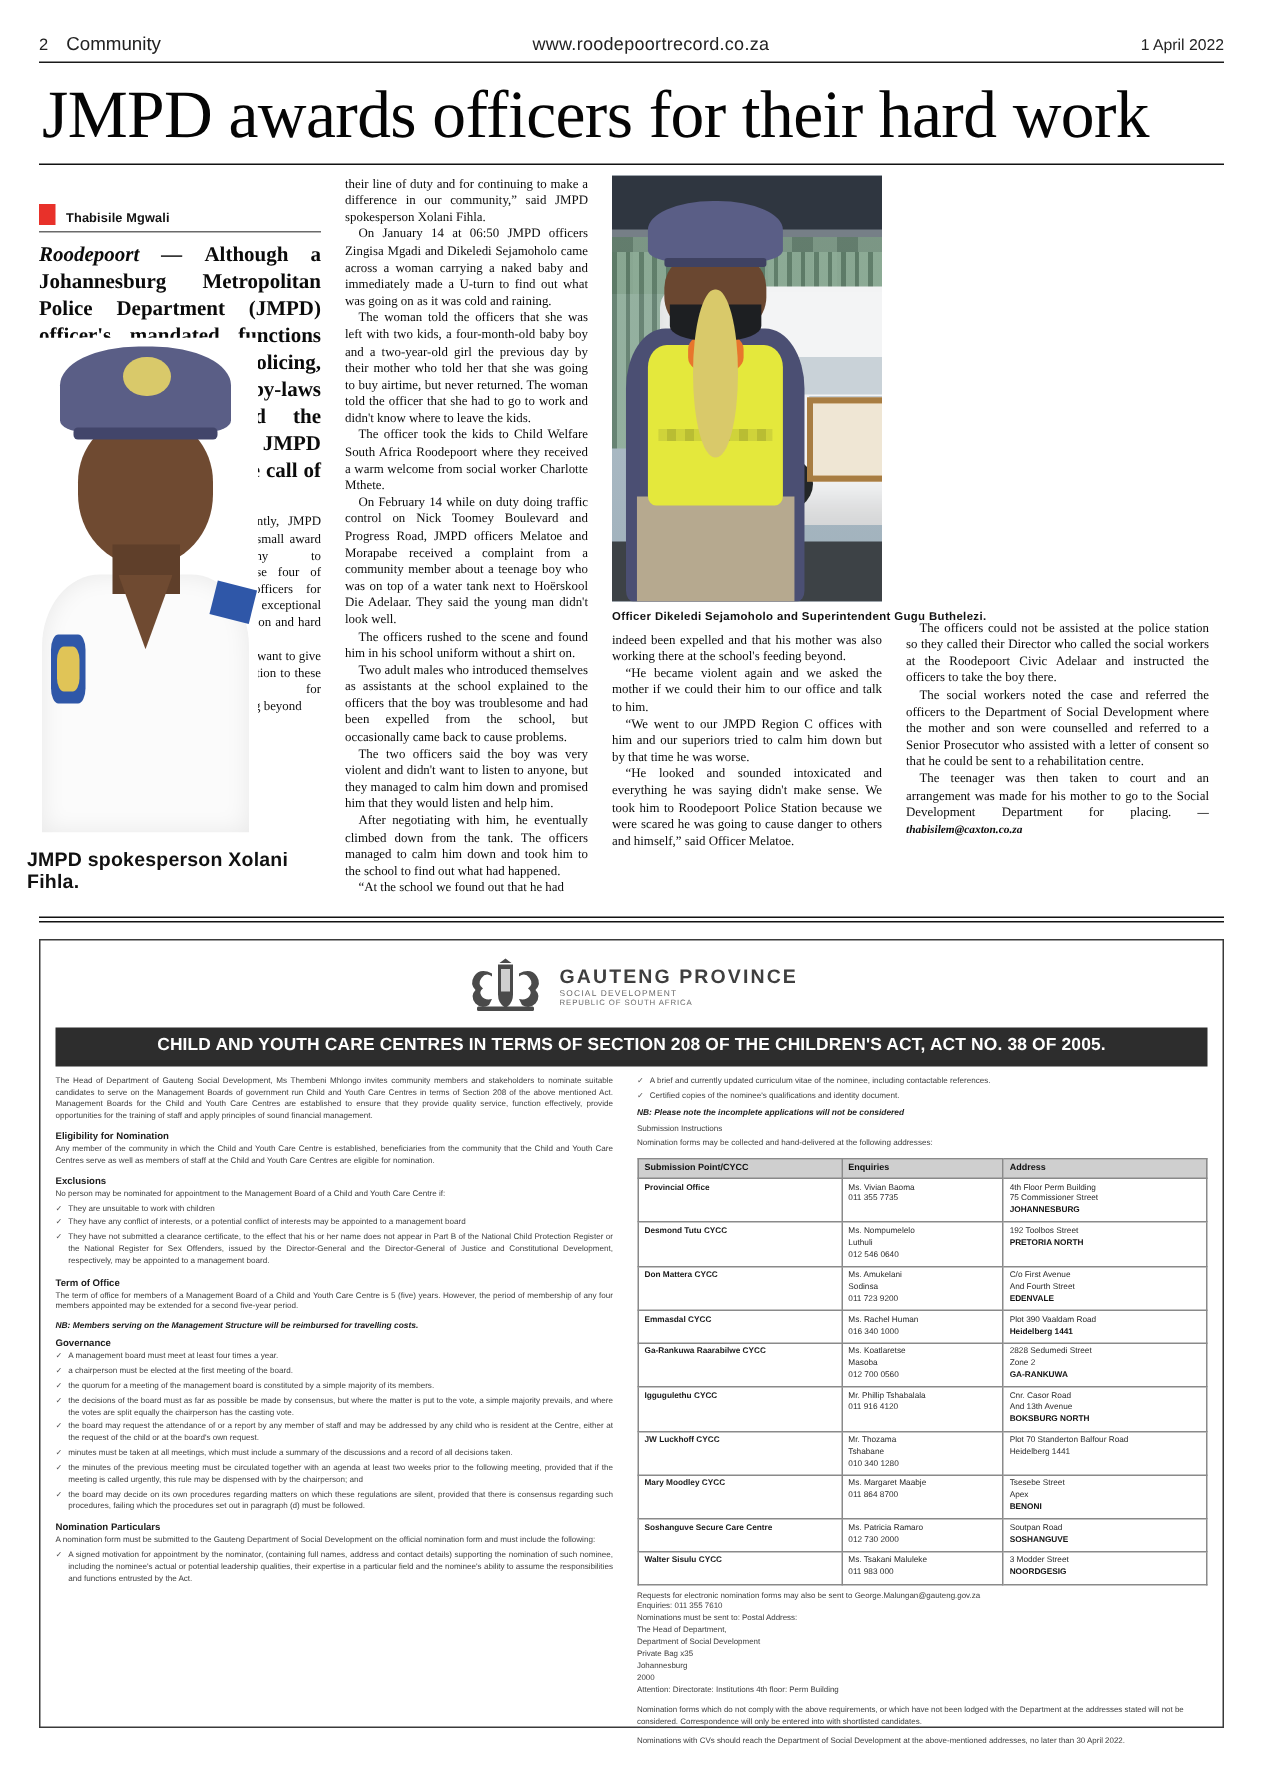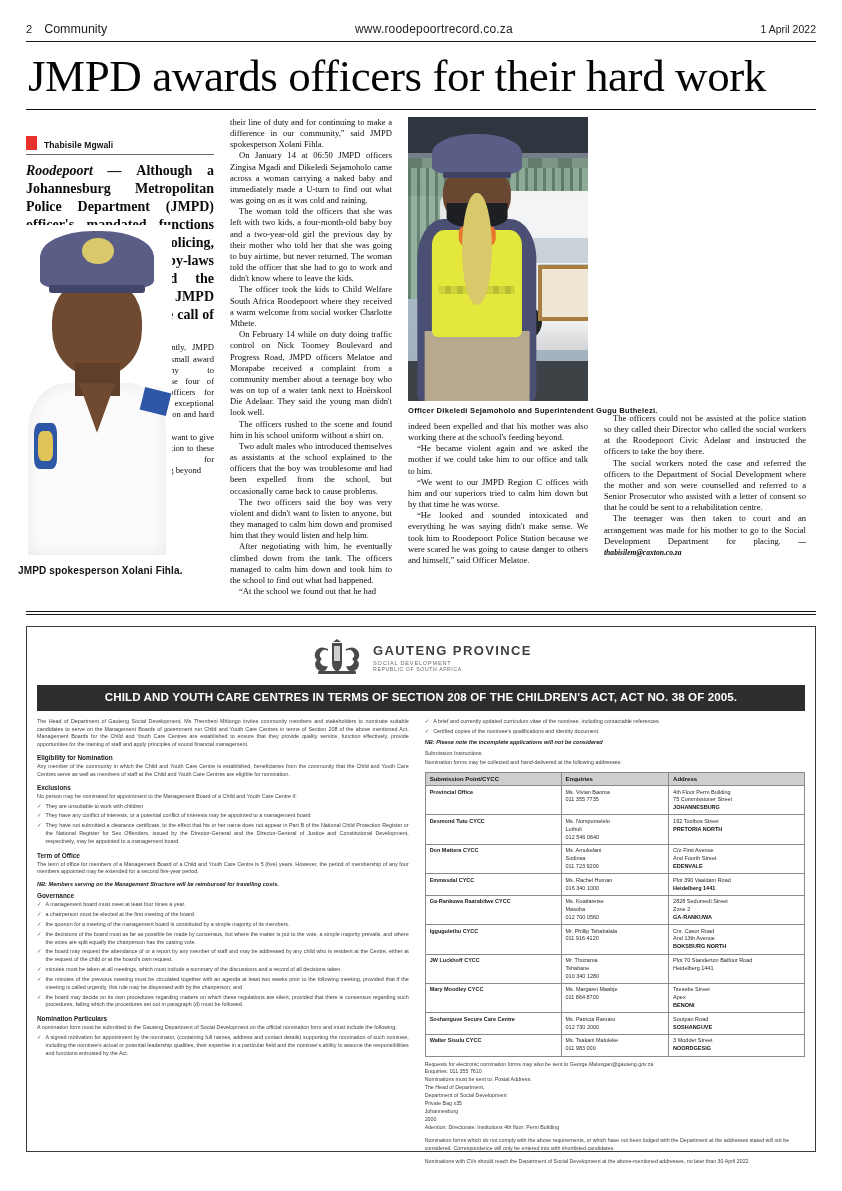--- a/index.html
+++ b/index.html
@@ -38,21 +38,21 @@
   .bodytext{font-family:"Liberation Serif",serif;font-size:8.6px;line-height:1.30;
             text-align:justify;color:#0b0b0b;hyphens:auto;}
   .bodytext p{margin:0;text-indent:9px;}
   .bodytext p.noind{text-indent:0;}
   .lead{font-weight:bold;font-size:14px;line-height:1.29;}
   .lead .place{font-style:italic;font-weight:bold;}
   .portrait-float{float:left;width:118px;height:232px;margin:2px 7px 2px -6px;shape-outside:margin-box;}
 
   
   .portrait{position:absolute;left:-4px;top:108px;width:150px;height:330px;overflow:hidden;}
-  .cap-left{position:absolute;left:-8px;top:448px;width:196px;font-size:10px;font-weight:bold;
+  .cap-left{position:absolute;left:-8px;top:448px;width:196px;font-size:13px;font-weight:bold;
             color:#111;letter-spacing:.15px;}
 
   
   .mainphoto{width:100%;height:284px;position:relative;overflow:hidden;background:#8d9aa6;}
   .cap-main{font-size:7.6px;font-weight:bold;color:#111;margin-top:5px;letter-spacing:.25px;white-space:nowrap;}
   .photo-wide{position:absolute;left:0;top:0;width:406px;height:284px;}
 
   .article-foot{border-bottom:1.6px solid #111;margin-top:6px;}
   .article-foot2{border-bottom:1px solid #111;margin-top:2px;}
   .email{font-style:italic;font-weight:bold;font-size:7.6px;}
@@ -246,21 +246,21 @@
           </span>
 
           <span class="frame">
               <span class="frame-in"></span>
             </span>
         </span>
       </div>
       <div class="cap-main">Officer Dikeledi Sejamoholo and Superintendent Gugu Buthelezi.</div>
       <div class="bodytext" style="margin-top:6px;">
         <p class="noind">indeed been expelled and that his mother was also working there at the school's feeding beyond.</p>
-        <p>“He became violent again and we asked the mother if we could take him to our office and talk to him.</p>
+        <p>“He became violent again and we asked the mother if we could their him to our office and talk to him.</p>
         <p>“We went to our JMPD Region C offices with him and our superiors tried to calm him down but by that time he was worse.</p>
         <p>“He looked and sounded intoxicated and everything he was saying didn't make sense. We took him to Roodepoort Police Station because we were scared he was going to cause danger to others and himself,” said Officer Melatoe.</p>
       </div>
     </div>
 
     <div class="col c4">
       <div style="height:296px;"></div>
       <div class="bodytext">
         <p>The officers could not be assisted at the police station so they called their Director who called the social workers at the Roodepoort Civic Adelaar and instructed the officers to take the boy there.</p>
         <p>The social workers noted the case and referred the officers to the Department of Social Development where the mother and son were counselled and referred to a Senior Prosecutor who assisted with a letter of consent so that he could be sent to a rehabilitation centre.</p>

